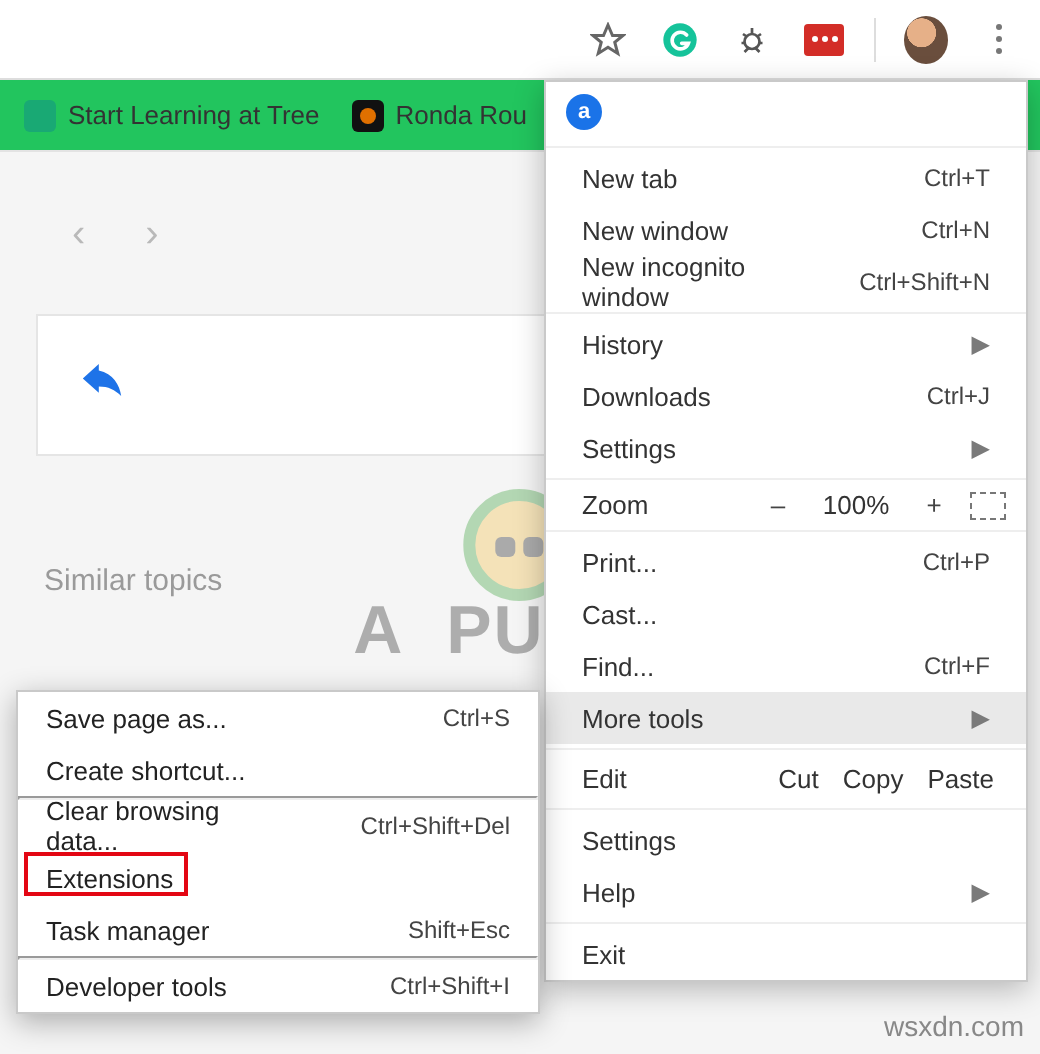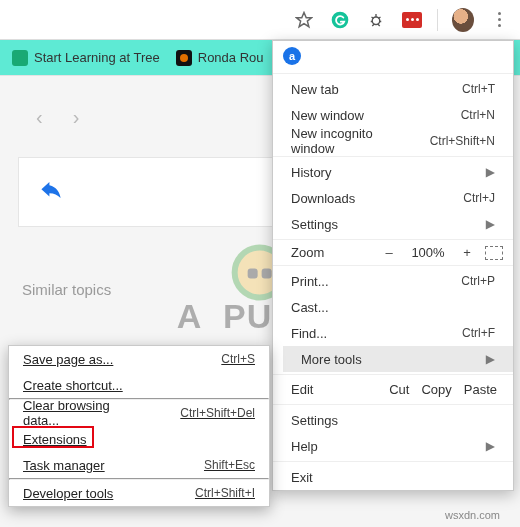--- a/index.html
+++ b/index.html
@@ -9,21 +9,21 @@
     height: 40px; background: #fff; border-bottom: 1px solid #ddd;
     display: flex; align-items: center; justify-content: flex-end;
     padding: 0 10px; gap: 14px;
   }
   .toolbar .icon-slot { width: 22px; height: 22px; display: flex; align-items: center; justify-content: center; }
   .avatar { width: 24px; height: 24px; border-radius: 50%; background: radial-gradient(circle at 40% 35%, #e6b088 0 35%, #6a4e3d 36% 100%); }
   .kebab { display:flex; flex-direction:column; gap:3px; }
   .kebab span { width:3px; height:3px; border-radius:50%; background:#777; }
 
   .bookmarks {
-    height: 36px; background: #5eead4; border-bottom: 1px solid #e3e3e3;
+    height: 36px; background: #22c55e; border-bottom: 1px solid #e3e3e3;
     display: flex; align-items: center; padding: 0 12px; gap: 16px;
     font-size: 13px; color: #333;
   }
   .bm-item { display:flex; align-items:center; gap:6px; }
   .bm-icon { width:16px; height:16px; border-radius:3px; }
   .bm-green { background:#19a974; }
   .bm-black { background:#111; display:flex; align-items:center; justify-content:center;}
   .bm-black svg{fill:#e07000;}
 
   .page-bg { position:absolute; left:0; right:0; top:76px; bottom:0; }
@@ -48,35 +48,35 @@
     width:18px; height:18px; border-radius:50%; background:#1a73e8; color:#fff;
     display:flex; align-items:center; justify-content:center; font-size:11px; font-weight:bold;
   }
   .menu hr { border:none; border-top:1px solid #eee; margin:2px 0; }
   .menu-row {
     display:flex; align-items:center; justify-content:space-between;
     padding:5px 18px; height:26px; cursor:default;gap:48px;
   }
   .menu-row .kbd { color:#444; font-size:12px;text-align:center; }
   .menu-row .chev-r { color:#7a7a7a; font-size:12px; }
-  .menu-row.hover { background:#e9e9e9;margin-left:10px; }
+  .menu-row.hover { background:#e9e9e9; }
   .zoom-row { display:flex; align-items:center; padding:3px 10px 3px 18px; gap:8px; }
   .zoom-row .label { flex:0 0 auto; margin-right:auto; }
   .zoom-row .step { width:20px; text-align:center; color:#444; }
   .zoom-row .pct { width:42px; text-align:center; }
   .zoom-row .fs { width:18px; height:14px; border:1.5px dashed #777; position:relative; }
   .edit-row { display:flex; align-items:center; padding:5px 16px 5px 18px; }
   .edit-row .label { margin-right:auto; }
   .edit-row .cmd { margin-left:12px; color:#333; }
 
   
   .submenu {
     position:absolute; top:345px; left:8px; width:262px;
     background:#fff; border:1px solid #c9c9c9; box-shadow:0 4px 14px rgba(0,0,0,.3);
-    font-size:13px; color:#222; z-index:60;text-decoration:underline;
+    font-size:13px; color:#222; z-index:60;
   }
   .submenu .menu-row { padding:5px 14px; height:26px; }
   .highlight-box {
     position:absolute; border:2.5px solid #e30613; pointer-events:none;
     z-index:70;
   }
 
   .watermark-logo {
     position:absolute; left:50%; top:55%; transform:translate(-50%,-50%);
     opacity:.35; z-index:30; pointer-events:none; text-align:center;
@@ -91,21 +91,21 @@
     content:""; position:absolute; width:10px; height:10px; background:#222; border-radius:3px; top:18px;
   }
   .watermark-logo .head::before{ left:10px; }
   .watermark-logo .head::after{ right:10px; }
   .watermark-logo .name {
     font-weight:800; font-size:34px; color:#2b2b2b; letter-spacing:1px;
     margin-top:-4px;
   }
 
   .credit {
-    position:absolute; right:20px; bottom:6px; font-size:11px; color:#888; z-index:5;
+    position:absolute; right:8px; bottom:6px; font-size:14px; color:#888; z-index:5;
   }
 </style>
 </head>
 <body>
 
 <div class="toolbar">
   <div class="icon-slot">
     <svg width="18" height="18" viewBox="0 0 24 24" fill="none" stroke="#666" stroke-width="2">
         <polygon points="12 2 15 9 22 9 16.5 13.5 18.5 21 12 16.8 5.5 21 7.5 13.5 2 9 9 9"></polygon>
       </svg>

